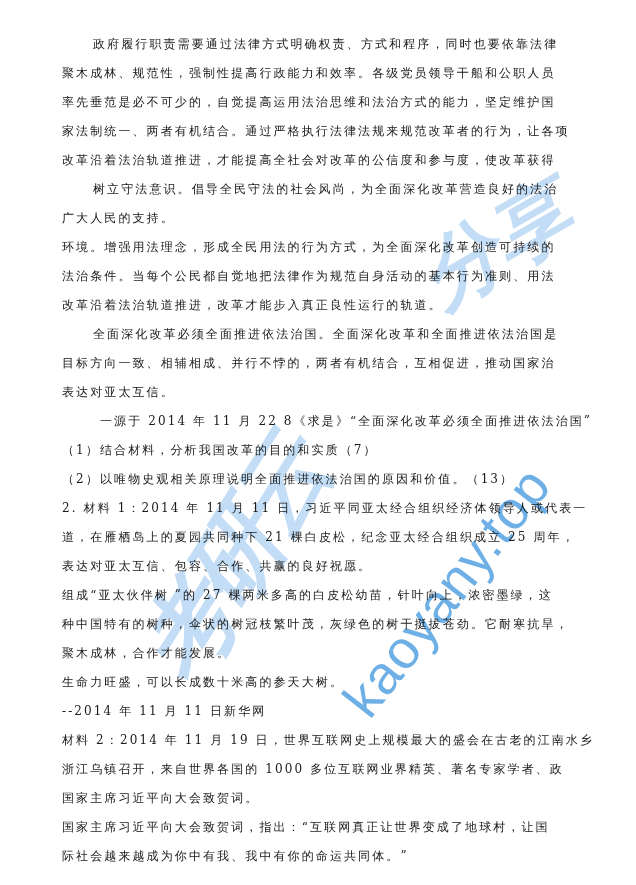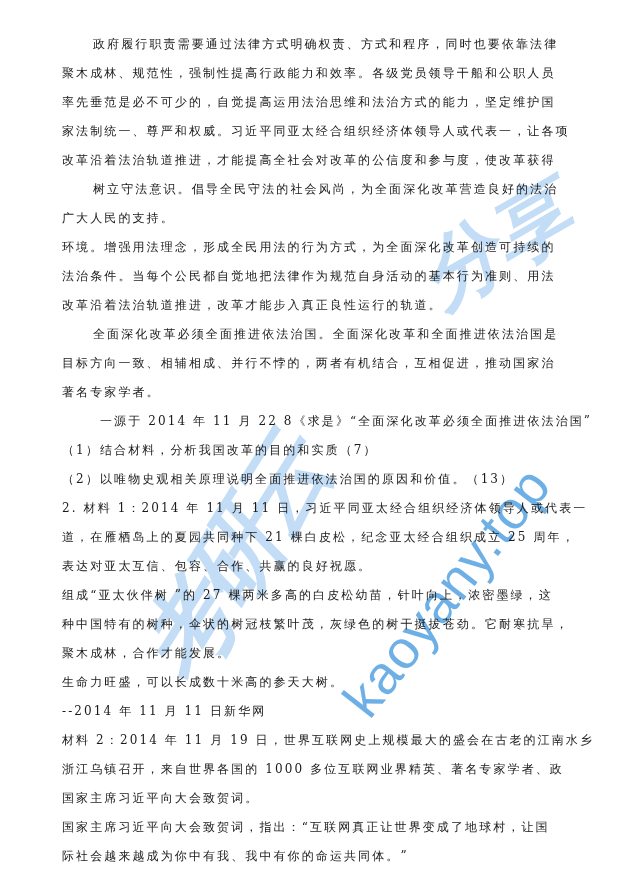--- a/index.html
+++ b/index.html
@@ -79,30 +79,30 @@
 <body>
 
 <div class="watermark wm-cn2">分享</div>
 <div class="watermark wm-cn">考研云</div>
 <div class="watermark wm-url">kaoyany.top</div>
 
 <div class="page">
   <div class="line indent">政府履行职责需要通过法律方式明确权责、方式和程序，同时也要依靠法律</div>
   <div class="line">聚木成林、规范性，强制性提高行政能力和效率。各级党员领导干船和公职人员</div>
   <div class="line">率先垂范是必不可少的，自觉提高运用法治思维和法治方式的能力，坚定维护国</div>
-  <div class="line">家法制统一、尊严和权威。习近平同亚太经合组织经济体领导人或代表一，让各项</div>
+  <div class="line">家法制统一、两者有机结合。通过严格执行法律法规来规范改革者的行为，让各项</div>
   <div class="line">改革沿着法治轨道推进，才能提高全社会对改革的公信度和参与度，使改革获得</div>
   <div class="line indent">树立守法意识。倡导全民守法的社会风尚，为全面深化改革营造良好的法治</div>
   <div class="line">广大人民的支持。</div>
   <div class="line">环境。增强用法理念，形成全民用法的行为方式，为全面深化改革创造可持续的</div>
   <div class="line">法治条件。当每个公民都自觉地把法律作为规范自身活动的基本行为准则、用法</div>
   <div class="line">改革沿着法治轨道推进，改革才能步入真正良性运行的轨道。</div>
   <div class="line indent">全面深化改革必须全面推进依法治国。全面深化改革和全面推进依法治国是</div>
   <div class="line">目标方向一致、相辅相成、并行不悖的，两者有机结合，互相促进，推动国家治</div>
-  <div class="line">著名专家学者。</div>
+  <div class="line">表达对亚太互信。</div>
   <div class="line indent-source">一源于 2014 年 11 月 22 8《求是》“全面深化改革必须全面推进依法治国”</div>
   <div class="line">（1）结合材料，分析我国改革的目的和实质（7）</div>
   <div class="line">（2）以唯物史观相关原理说明全面推进依法治国的原因和价值。（13）</div>
   <div class="line">2. 材料 1：2014 年 11 月 11  日，习近平同亚太经合组织经济体领导人或代表一</div>
   <div class="line">道，在雁栖岛上的夏园共同种下 21 棵白皮松，纪念亚太经合组织成立 25 周年，</div>
   <div class="line">表达对亚太互信、包容、合作、共赢的良好祝愿。</div>
   <div class="line">组成“亚太伙伴树 ”的 27 棵两米多高的白皮松幼苗，针叶向上，浓密墨绿，这</div>
   <div class="line">种中国特有的树种，伞状的树冠枝繁叶茂，灰绿色的树干挺拔苍劲。它耐寒抗旱，</div>
   <div class="line">聚木成林，合作才能发展。</div>
   <div class="line">生命力旺盛，可以长成数十米高的参天大树。</div>

